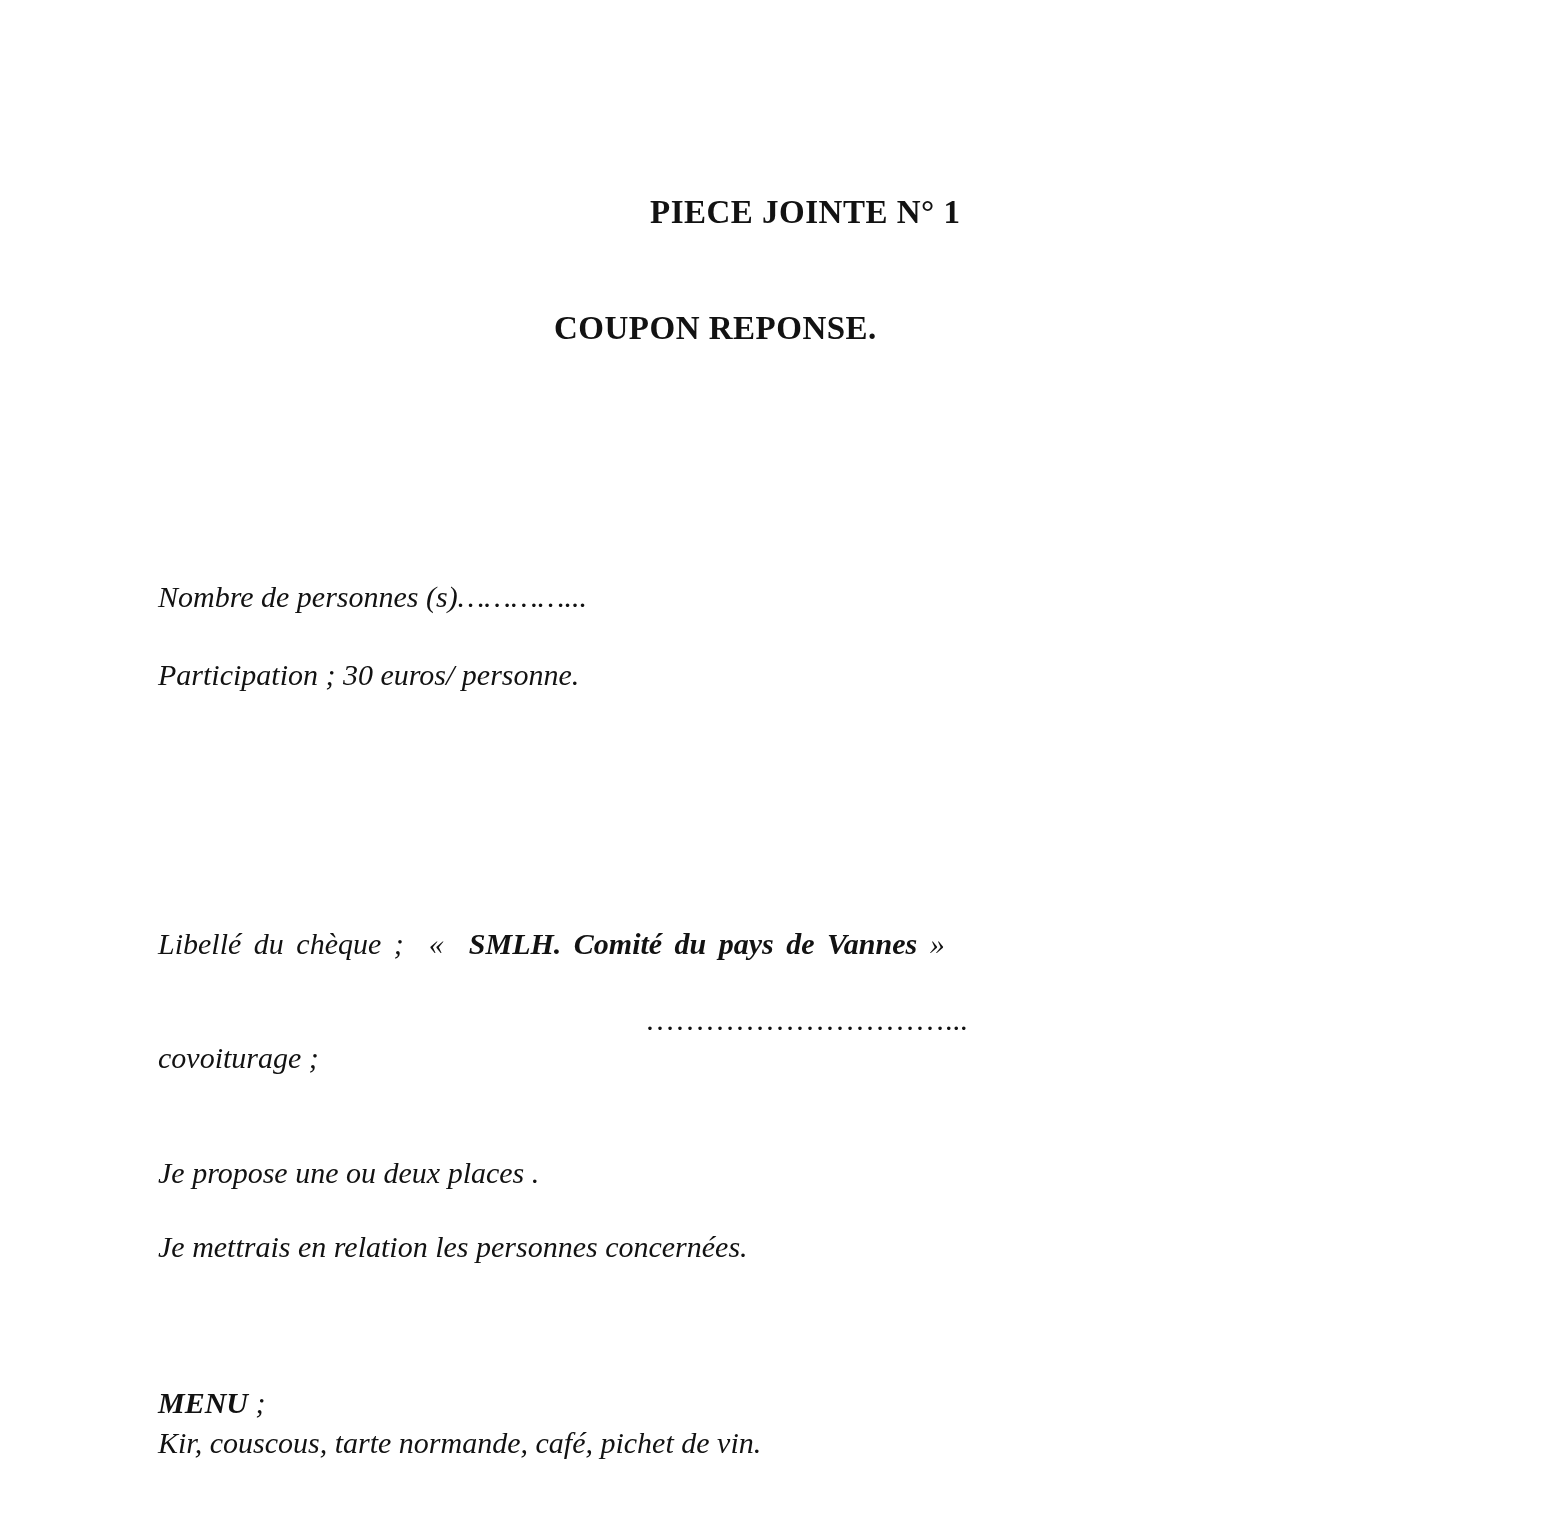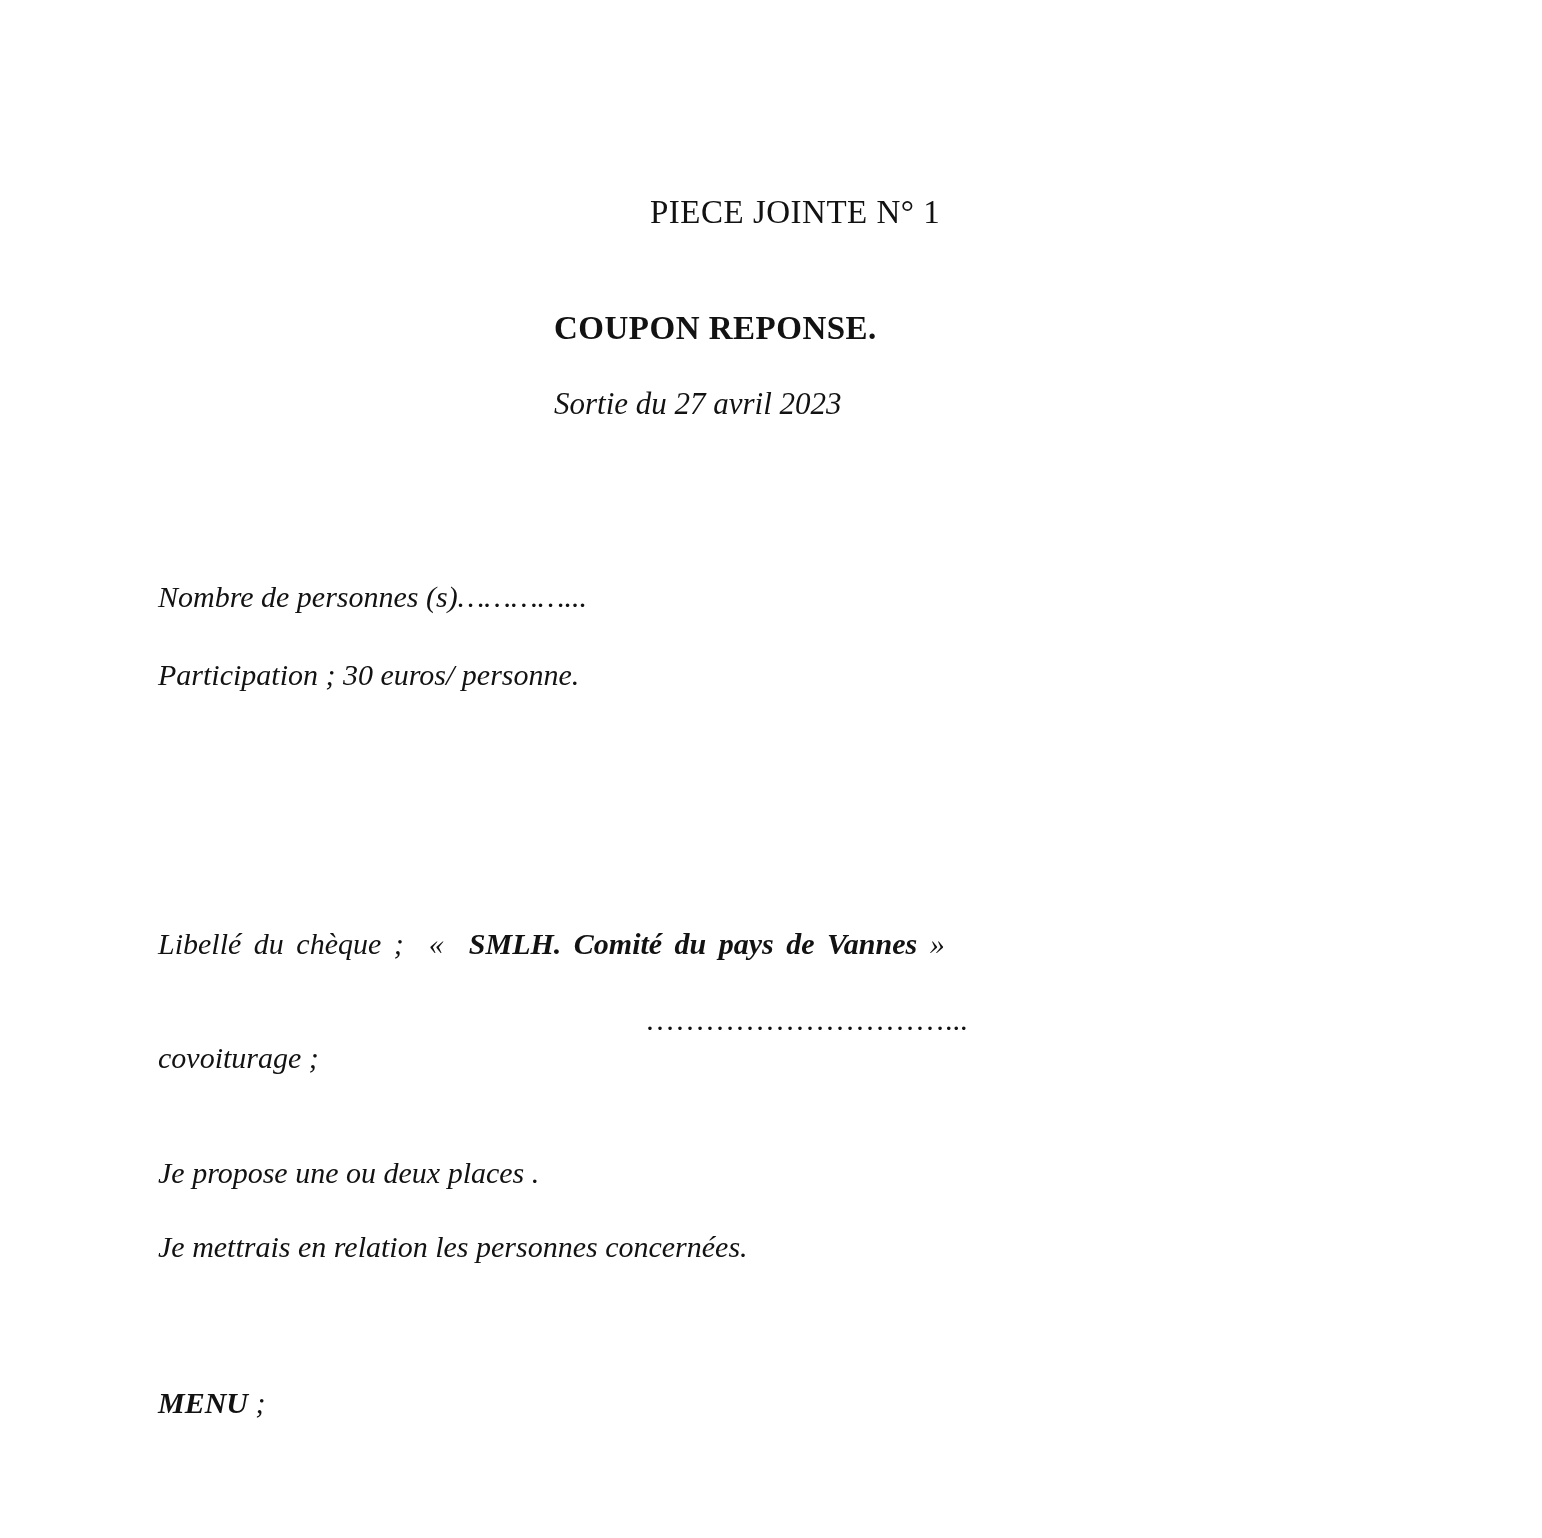--- a/index.html
+++ b/index.html
@@ -17,21 +17,21 @@
     white-space: pre;
     font-size: 30px;
     line-height: 40px;
     font-style: italic;
   }
   .upright { font-style: normal; }
   .b  { font-weight: bold; font-style: normal; }
   .bi { font-weight: bold; font-style: italic; }
   .title-line {
     font-style: normal;
-    font-weight: normal;
+    font-weight: bold;
     font-size: 33px;
     line-height: 40px;
     letter-spacing: 0.5px;
   }
   .subtitle-line {
     font-style: normal;
     font-weight: bold;
     font-size: 33px;
     line-height: 40px;
     letter-spacing: 0.5px;
@@ -42,21 +42,20 @@
 </style>
 </head>
 <body>
 
 <div class="page">
 
   <div class="line title-line" style="left:650px; top:192px">PIECE JOINTE N° 1</div>
 
   <div class="line subtitle-line" style="left:554px; top:308px">COUPON REPONSE.</div>
 
-  <div class="line sortie-line" style="left:554px; top:384px">Sortie du 27 avril 2023</div>
 
 
   <div class="line" style="left:158px; top:577px">Nombre de personnes (s)…………...</div>
 
   <div class="line" style="left:158px; top:655px">Participation ; 30 euros/ personne.</div>
 
 
 
 
   <div class="line wordspaced" style="left:158px; top:924px"><span>Libellé du chèque ;  «  </span><span class="bi">SMLH. Comité du pays de Vannes</span><span> »</span></div>
@@ -65,14 +64,15 @@
 
   <div class="line" style="left:158px; top:1038px">covoiturage ;</div>
 
 
   <div class="line" style="left:158px; top:1227px">Je mettrais en relation les personnes concernées.</div>
 
   <div class="line" style="left:158px; top:1153px">Je propose une ou deux places .</div>
 
   <div class="line" style="left:158px; top:1383px"><span class="bi">MENU</span><span> ;</span></div>
 
+  <div class="line" style="left:158px; top:1423px">Kir, couscous, tarte normande, café, pichet de vin.</div>
 
 </div>
 
 </body></html>

